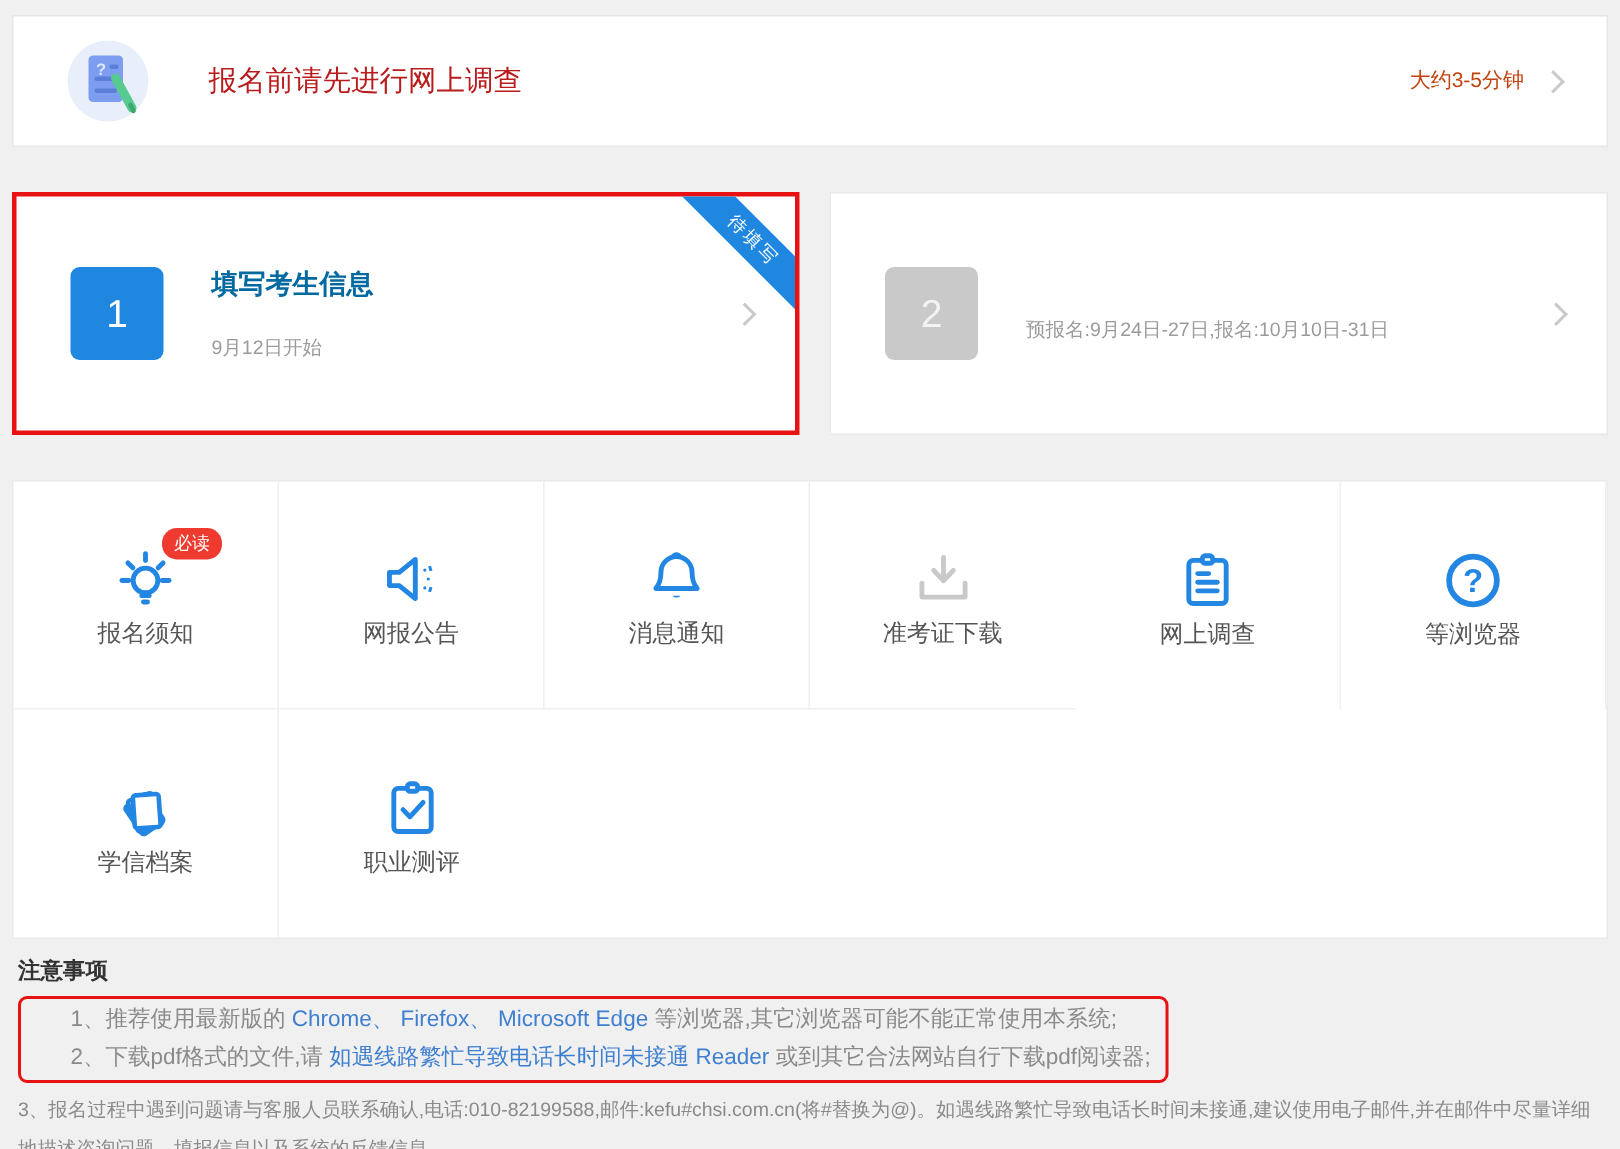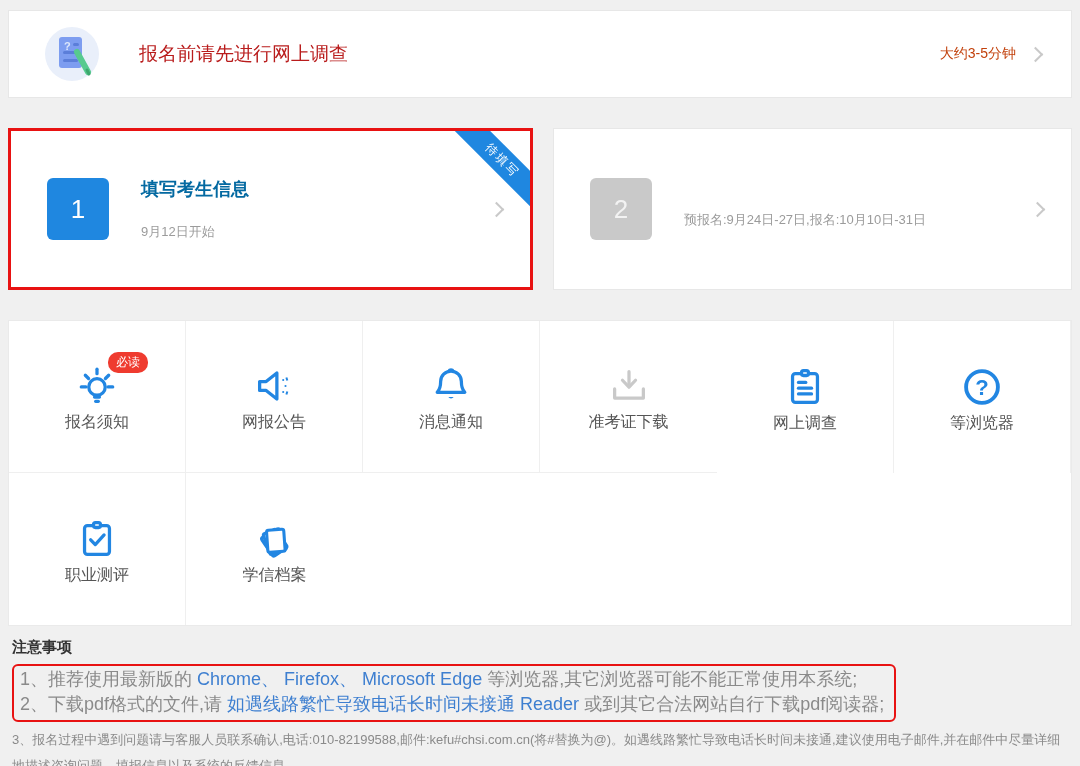--- a/index.html
+++ b/index.html
@@ -69,21 +69,21 @@
     background: #ef3b2f; color: #fff; font-size: 12px;
     padding: 2px 8px; border-radius: 10px; white-space: nowrap;
   }
   
   .notes { position: absolute; left: 12px; top: 638px; width: 1058px; }
   .notes-heading { font-size: 15px; font-weight: bold; color: #333; margin-bottom: 7px; }
   .red-box {
     border: 2px solid #e81212; border-radius: 6px;
     display: inline-block; padding: 1px 10px 3px 6px;
   }
-  .note-line { font-size: 18px; color: #8a8a8a; line-height: 25px; white-space: nowrap; }
+  .note-line { font-size: 15px; color: #8a8a8a; line-height: 25px; white-space: nowrap; margin-left: 27px; }
   .note-line-3 { font-size: 13px; color: #8a8a8a; line-height: 26px; margin-top: 5px; white-space: normal; }
   .lnk { color: #3e7fd0; cursor: pointer; }
   svg { display: block; }
 </style>
 </head>
 <body>
 
 <div class="banner">
   <div class="banner-icon">
     <svg width="58" height="58" viewBox="0 0 58 58">
@@ -199,47 +199,47 @@
       <svg width="46" height="46" viewBox="0 0 24 24" fill="none" stroke="#2286e2" stroke-width="2">
         <circle cx="12" cy="12" r="8.3"></circle>
         <text x="12" y="16" text-anchor="middle" font-size="11.5" font-weight="bold" fill="#2286e2" stroke="none">?</text>
       </svg>
     </div>
     <div class="cell-label">等浏览器</div>
   </div>
 
   <div class="cell">
     <div class="icon-wrap">
-      <svg width="46" height="46" viewBox="0 0 24 24" fill="none" stroke="#2286e2" stroke-width="1.7" stroke-linecap="round" stroke-linejoin="round">
-        <rect x="5.5" y="5" width="13" height="15" rx="1.5"></rect>
-        <rect x="10.2" y="3.4" width="3.6" height="2.6" rx="1" fill="#fff"></rect>
-        <path d="M8.7 12.4 l2.4 2.5 4.6-5"></path>
-      </svg>
-    </div>
-    <div class="cell-label">职业测评</div>
-  </div>
-
-  <div class="cell">
-    <div class="icon-wrap">
       <svg width="46" height="46" viewBox="0 0 24 24" fill="none" stroke="#2286e2" stroke-width="1.6" stroke-linejoin="round">
         <g transform="rotate(-34 12 14)">
             <rect x="7.2" y="8" width="9" height="11.5" rx="1" fill="#fff"></rect>
           </g>
         <g transform="rotate(-20 12 14)">
             <rect x="7.6" y="7.6" width="9" height="11.5" rx="1" fill="#fff"></rect>
           </g>
         <g transform="rotate(-4 12 14)">
             <rect x="8" y="7.2" width="9" height="11.5" rx="1" fill="#fff"></rect>
           </g>
         <line x1="6.2" y1="13.2" x2="8.4" y2="16.4" stroke-width="1.2"></line>
       </svg>
     </div>
     <div class="cell-label">学信档案</div>
   </div>
 
+  <div class="cell">
+    <div class="icon-wrap">
+      <svg width="46" height="46" viewBox="0 0 24 24" fill="none" stroke="#2286e2" stroke-width="1.7" stroke-linecap="round" stroke-linejoin="round">
+        <rect x="5.5" y="5" width="13" height="15" rx="1.5"></rect>
+        <rect x="10.2" y="3.4" width="3.6" height="2.6" rx="1" fill="#fff"></rect>
+        <path d="M8.7 12.4 l2.4 2.5 4.6-5"></path>
+      </svg>
+    </div>
+    <div class="cell-label">职业测评</div>
+  </div>
+
 </div>
 
 <div class="notes">
   <div class="notes-heading">注意事项</div>
 
   <div class="red-box">
     <div class="note-line">
       <span>1、推荐使用最新版的</span>
       <span class="lnk">Chrome、</span>
       <span class="lnk">Firefox、</span>

